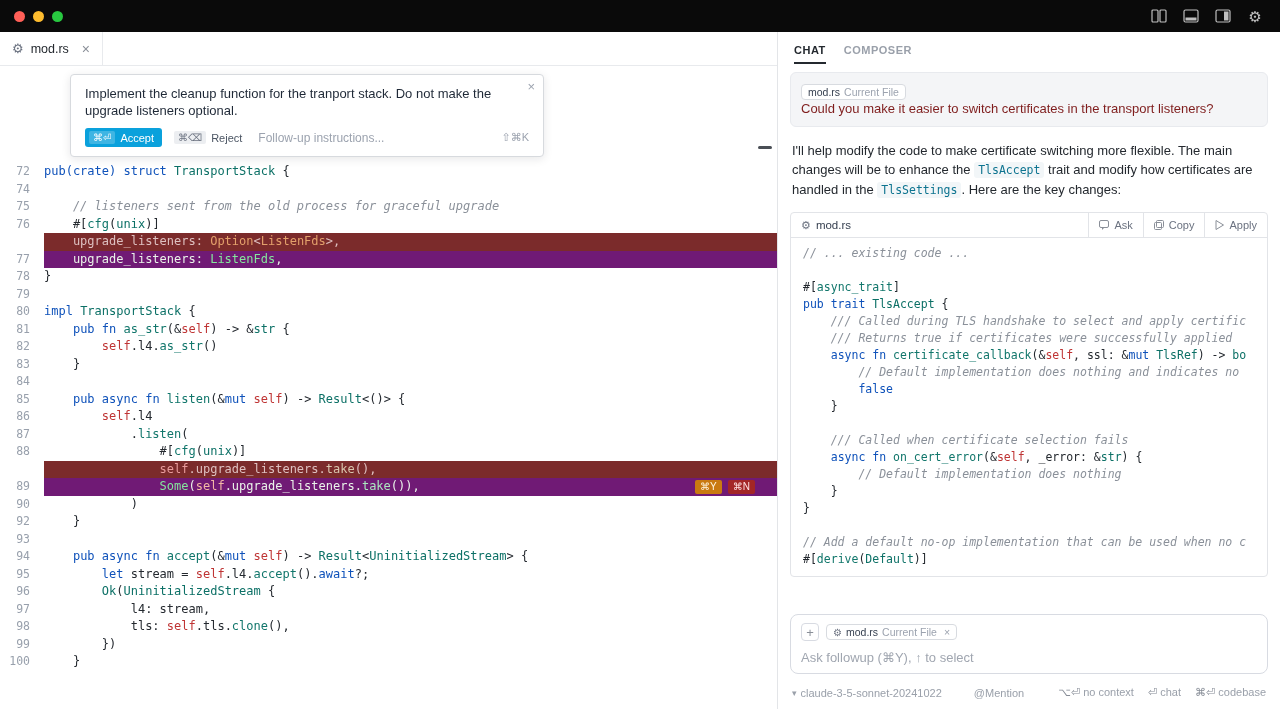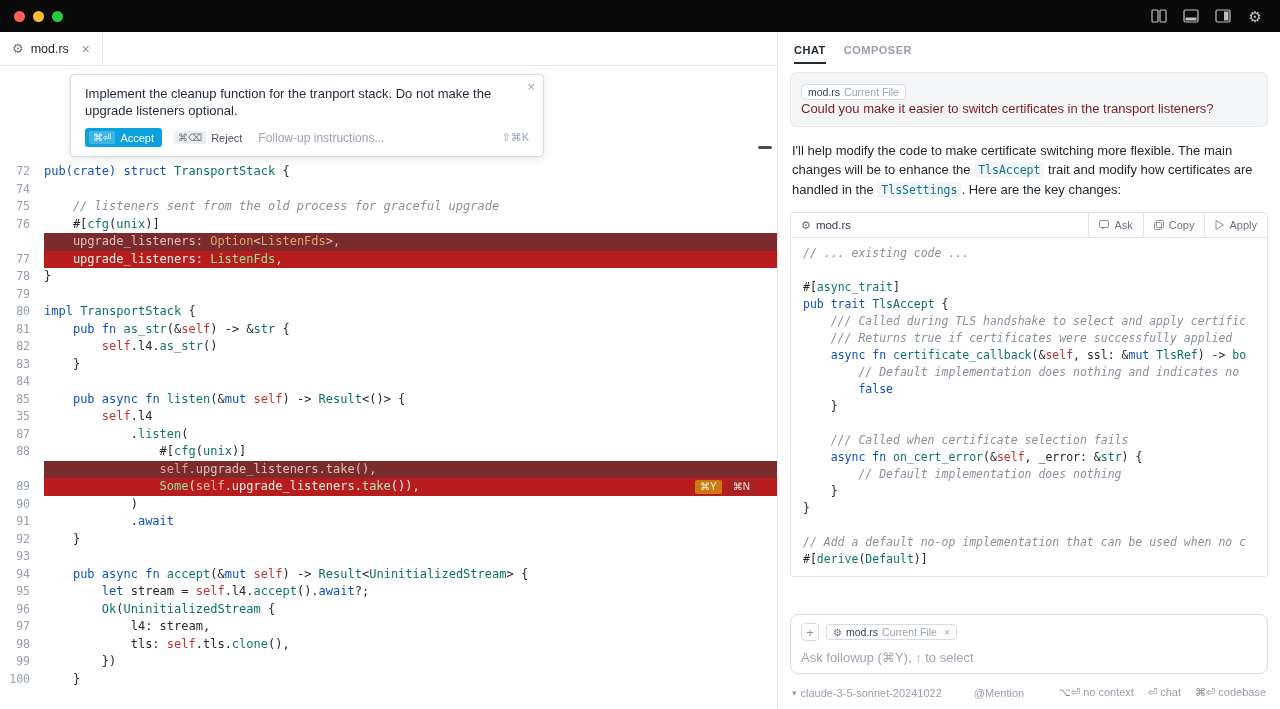--- a/index.html
+++ b/index.html
@@ -47,21 +47,21 @@
   .btn-reject .key{background:#eceef1;border-radius:2px;padding:1px 4px;font-size:10px;color:#6b7280}
   .ip-followup{margin-left:16px;color:#9ca3af;font-size:12px;cursor:text}
   .ip-shortcut{margin-left:auto;color:#9ca3af;font-size:11px}
 
   
   .code{font-family:"DejaVu Sans Mono",monospace;font-size:12px;line-height:17.5px;margin-top:6px}
   .crow{display:flex;white-space:pre;height:17.5px}
   .gut{width:44px;flex-shrink:0;text-align:right;padding-right:14px;color:#98a0ac;font-size:11.5px;background:#fff}
   .ctext{white-space:pre}
   .crow.rem{background:#7b2b2b}
-  .crow.add{background:#b91c1c}
+  .crow.add{background:#701a75}
   .tk-p{color:#24292f}
   .tk-k{color:#0f52ba}
   .tk-t{color:#0c7066}
   .tk-f{color:#11766b}
   .tk-s{color:#bf3434}
   .tk-o{color:#c55a2b}
   .tk-c{color:#8a9099;font-style:italic}
   .tk-dp{color:#dec0c0}.tk-dt{color:#e3a06b}.tk-ds{color:#e89c9c}.tk-df{color:#d9c6ae}
   .tk-ap{color:#e9f3e9}.tk-at{color:#85e89d}.tk-as{color:#f3b8a5}.tk-af{color:#abe6bf}
   .badges{margin-left:auto;display:flex;gap:6px;align-items:center;padding-right:22px}
@@ -187,27 +187,26 @@
             <div class="crow rem"><span class="gut"></span><span class="ctext"><span class="tk-dp">    upgrade_listeners: </span><span class="tk-dt">Option</span><span class="tk-dp">&lt;</span><span class="tk-dt">ListenFds</span><span class="tk-dp">&gt;,</span></span></div>
             <div class="crow add"><span class="gut">77</span><span class="ctext"><span class="tk-ap">    upgrade_listeners: </span><span class="tk-at">ListenFds</span><span class="tk-ap">,</span></span></div>
             <div class="crow"><span class="gut">78</span><span class="ctext"><span class="tk-p">}</span></span></div>
             <div class="crow"><span class="gut">79</span><span class="ctext"></span></div>
             <div class="crow"><span class="gut">80</span><span class="ctext"><span class="tk-k">impl</span><span class="tk-p"> </span><span class="tk-t">TransportStack</span><span class="tk-p"> {</span></span></div>
             <div class="crow"><span class="gut">81</span><span class="ctext"><span class="tk-p">    </span><span class="tk-k">pub fn</span><span class="tk-p"> </span><span class="tk-f">as_str</span><span class="tk-p">(&amp;</span><span class="tk-s">self</span><span class="tk-p">) -&gt; &amp;</span><span class="tk-t">str</span><span class="tk-p"> {</span></span></div>
             <div class="crow"><span class="gut">82</span><span class="ctext"><span class="tk-p">        </span><span class="tk-s">self</span><span class="tk-p">.l4.</span><span class="tk-f">as_str</span><span class="tk-p">()</span></span></div>
             <div class="crow"><span class="gut">83</span><span class="ctext"><span class="tk-p">    }</span></span></div>
             <div class="crow"><span class="gut">84</span><span class="ctext"></span></div>
             <div class="crow"><span class="gut">85</span><span class="ctext"><span class="tk-p">    </span><span class="tk-k">pub async fn</span><span class="tk-p"> </span><span class="tk-f">listen</span><span class="tk-p">(&amp;</span><span class="tk-k">mut</span><span class="tk-p"> </span><span class="tk-s">self</span><span class="tk-p">) -&gt; </span><span class="tk-t">Result</span><span class="tk-p">&lt;()&gt; {</span></span></div>
-            <div class="crow"><span class="gut">35</span><span class="ctext"><span class="tk-p">        </span><span class="tk-s">self</span><span class="tk-p">.l4</span></span></div>
+            <div class="crow"><span class="gut">86</span><span class="ctext"><span class="tk-p">        </span><span class="tk-s">self</span><span class="tk-p">.l4</span></span></div>
             <div class="crow"><span class="gut">87</span><span class="ctext"><span class="tk-p">            .</span><span class="tk-f">listen</span><span class="tk-p">(</span></span></div>
             <div class="crow"><span class="gut">88</span><span class="ctext"><span class="tk-p">                #[</span><span class="tk-f">cfg</span><span class="tk-p">(</span><span class="tk-t">unix</span><span class="tk-p">)]</span></span></div>
             <div class="crow rem"><span class="gut"></span><span class="ctext"><span class="tk-dp">                </span><span class="tk-ds">self</span><span class="tk-dp">.upgrade_listeners.</span><span class="tk-df">take</span><span class="tk-dp">(),</span></span></div>
             <div class="crow add"><span class="gut">89</span><span class="ctext"><span class="tk-ap">                </span><span class="tk-at">Some</span><span class="tk-ap">(</span><span class="tk-as">self</span><span class="tk-ap">.upgrade_listeners.</span><span class="tk-af">take</span><span class="tk-ap">()),</span></span><span class="badges"><span class="badge badge-y">⌘Y</span><span class="badge badge-n">⌘N</span></span></div>
             <div class="crow"><span class="gut">90</span><span class="ctext"><span class="tk-p">            )</span></span></div>
-            <div class="crow"><span class="gut">91</span><span class="ctext"><span class="tk-p">            .</span><span class="tk-k">await</span></span></div>
             <div class="crow"><span class="gut">92</span><span class="ctext"><span class="tk-p">    }</span></span></div>
             <div class="crow"><span class="gut">93</span><span class="ctext"></span></div>
             <div class="crow"><span class="gut">94</span><span class="ctext"><span class="tk-p">    </span><span class="tk-k">pub async fn</span><span class="tk-p"> </span><span class="tk-f">accept</span><span class="tk-p">(&amp;</span><span class="tk-k">mut</span><span class="tk-p"> </span><span class="tk-s">self</span><span class="tk-p">) -&gt; </span><span class="tk-t">Result</span><span class="tk-p">&lt;</span><span class="tk-t">UninitializedStream</span><span class="tk-p">&gt; {</span></span></div>
             <div class="crow"><span class="gut">95</span><span class="ctext"><span class="tk-p">        </span><span class="tk-k">let</span><span class="tk-p"> stream = </span><span class="tk-s">self</span><span class="tk-p">.l4.</span><span class="tk-f">accept</span><span class="tk-p">().</span><span class="tk-k">await</span><span class="tk-p">?;</span></span></div>
             <div class="crow"><span class="gut">96</span><span class="ctext"><span class="tk-p">        </span><span class="tk-t">Ok</span><span class="tk-p">(</span><span class="tk-t">UninitializedStream</span><span class="tk-p"> {</span></span></div>
             <div class="crow"><span class="gut">97</span><span class="ctext"><span class="tk-p">            l4: stream,</span></span></div>
             <div class="crow"><span class="gut">98</span><span class="ctext"><span class="tk-p">            tls: </span><span class="tk-s">self</span><span class="tk-p">.tls.</span><span class="tk-f">clone</span><span class="tk-p">(),</span></span></div>
             <div class="crow"><span class="gut">99</span><span class="ctext"><span class="tk-p">        })</span></span></div>
             <div class="crow"><span class="gut">100</span><span class="ctext"><span class="tk-p">    }</span></span></div>
           </div>

